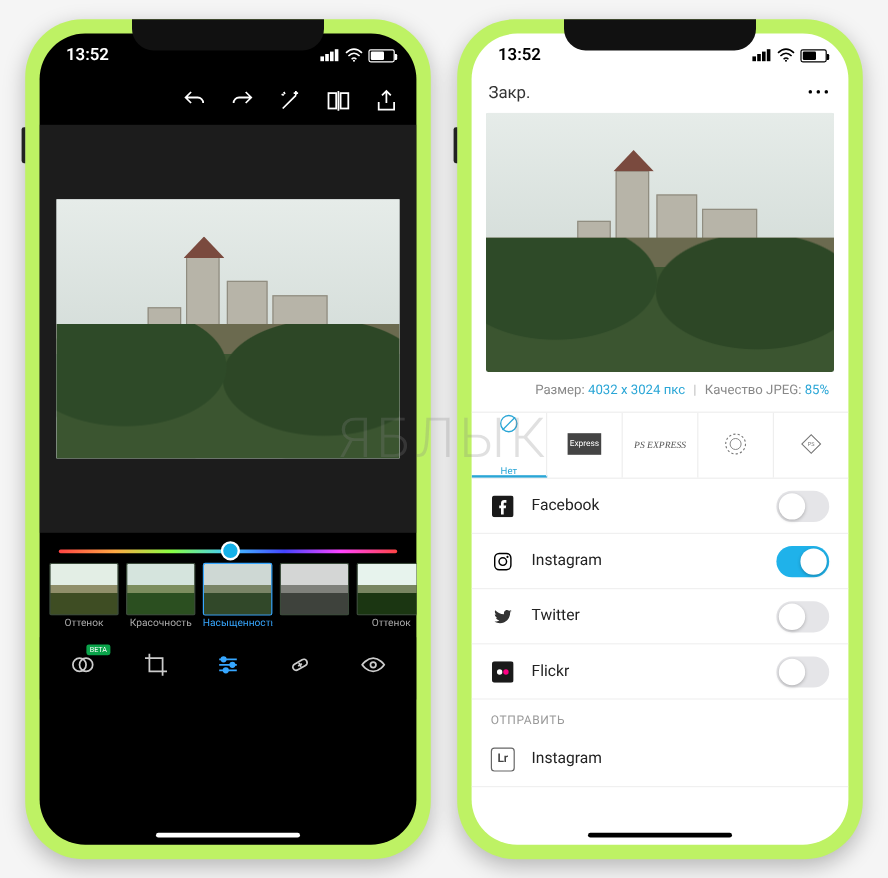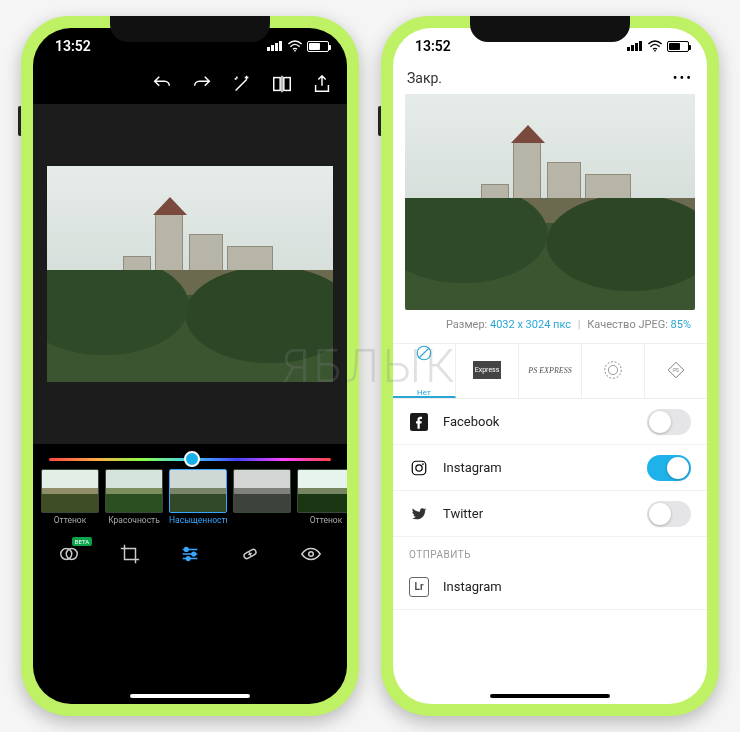--- a/index.html
+++ b/index.html
@@ -470,20 +470,35 @@
                 <path d="M22 5.9c-.7.3-1.5.6-2.3.7.8-.5 1.5-1.3 1.8-2.2-.8.5-1.7.8-2.6 1-1.5-1.6-4.1-1.2-5.2.8-.5.9-.6 1.9-.3 2.9C9.1 8.9 5.9 7.2 3.7 4.6c-1 1.7-.5 3.9 1.2 5-0.6 0-1.2-.2-1.8-.5 0 1.8 1.3 3.4 3.1 3.8-.6.2-1.2.2-1.8.1.5 1.6 2 2.7 3.7 2.7-1.5 1.2-3.4 1.8-5.3 1.6 1.8 1.2 3.9 1.8 6.1 1.8 7.3 0 11.5-6.2 11.2-11.8.8-.6 1.5-1.3 2-2.1z" fill="#333"></path>
               </svg>
           </span>
           <span class="name">Twitter</span>
         </div>
         <div class="toggle">
             <div class="knob"></div>
           </div>
       </div>
 
+      <div class="share-row">
+        <div class="left">
+          <span class="sicon">
+            <svg viewBox="0 0 24 24">
+                <rect width="24" height="24" rx="3" fill="#1a1a1a"></rect>
+                <circle cx="8.5" cy="12" r="3" fill="#fff"></circle>
+                <circle cx="15.5" cy="12" r="3" fill="#ff0084"></circle>
+              </svg>
+          </span>
+          <span class="name">Flickr</span>
+        </div>
+        <div class="toggle">
+            <div class="knob"></div>
+          </div>
+      </div>
     </div>
 
     <div class="section-label">ОТПРАВИТЬ</div>
 
     <div class="share-row">
       <div class="left">
         <span class="lr-icon">Lr</span>
         <span class="name">Instagram</span>
       </div>
       <span></span>

